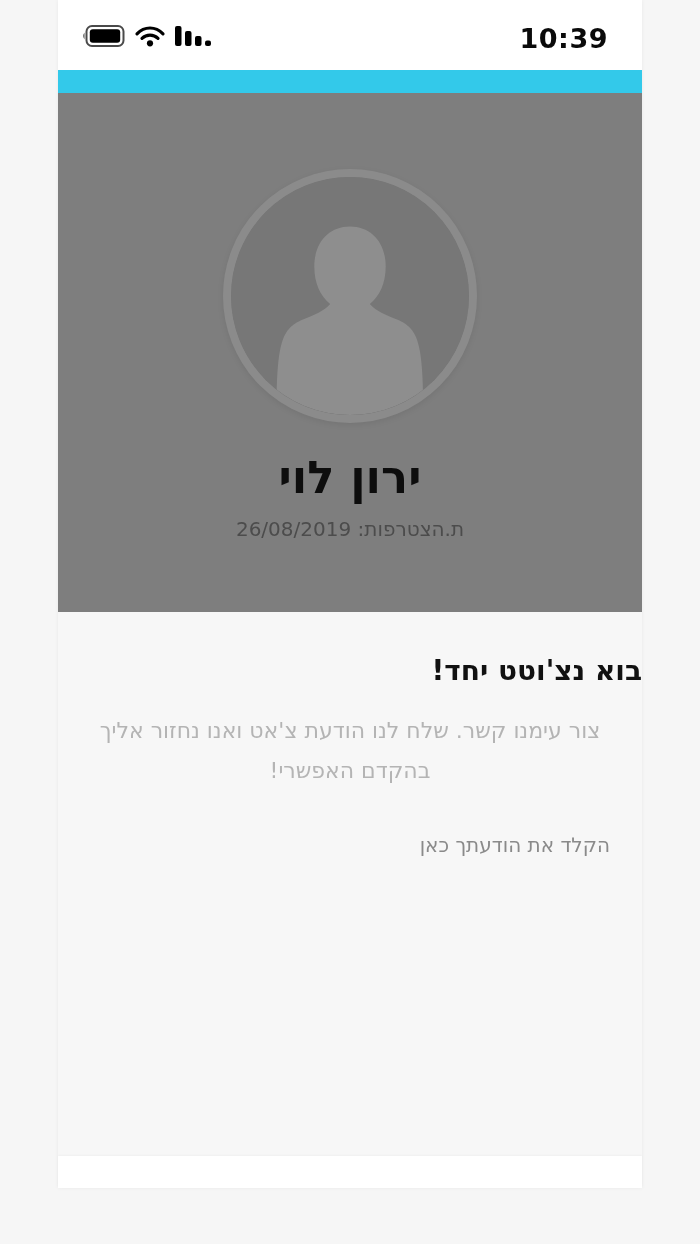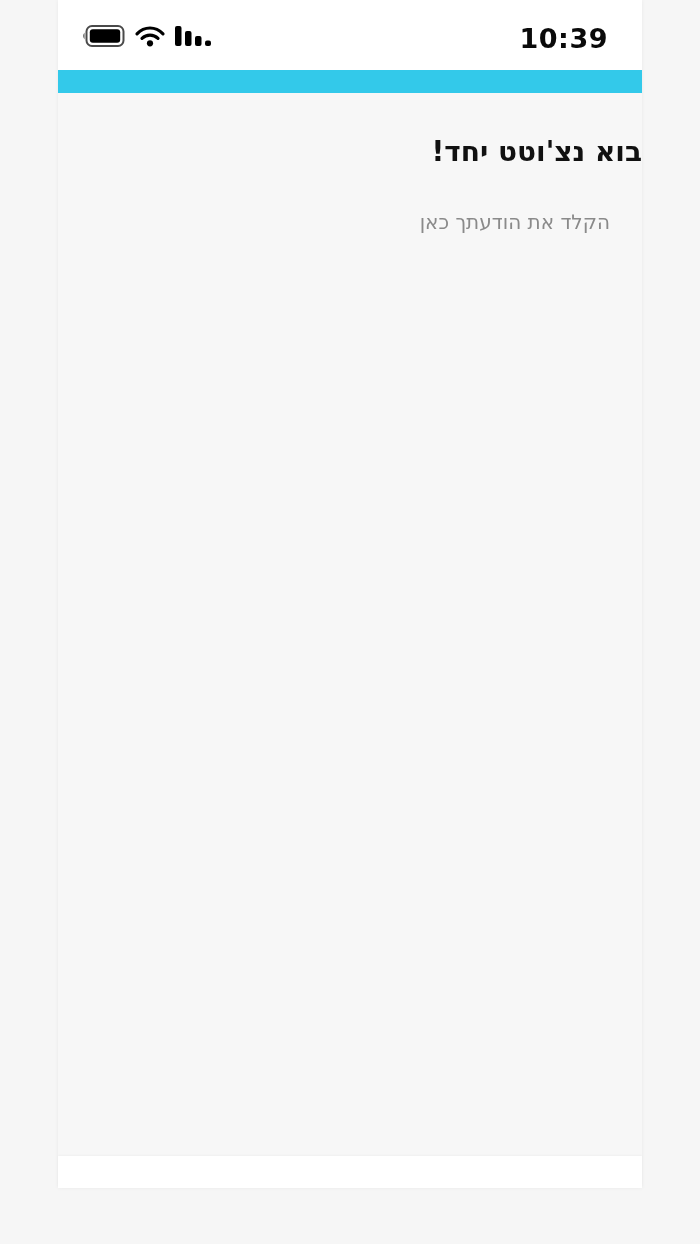--- a/index.html
+++ b/index.html
@@ -154,23 +154,41 @@
           <rect x="21" y="12" width="6.5" height="10" rx="2" fill="#000"></rect>
           <rect x="31" y="16.5" width="6" height="5.5" rx="2" fill="#000"></rect>
         </svg>
       </span>
     </div>
     <div class="status-time">10:39</div>
   </header>
 
   <div class="accent-bar" style="background:#33c9ea;"></div>
 
+  <section class="profile-section">
+    <div class="avatar">
+      <svg viewBox="0 0 120 120">
+        <defs>
+            <clipPath id="avclip">
+              <circle cx="60" cy="60" r="60"></circle>
+            </clipPath>
+          </defs>
+        <g clip-path="url(#avclip)">
+          <rect width="120" height="120" fill="#777777"></rect>
+          <path fill="#8e8e8e" d="M60,25 c-11,0-18,8.5-18,20 0,8.5,3,15,8,19 -3,3.5-8,5.5-14,8 -10,4.5-13,10-13,48 h74 c0-38-3-43.5-13-48 -6-2.5-11-4.5-14-8 5-4,8-10.5,8-19 0-11.5-7-20-18-20 z"></path>
+        </g>
+      </svg>
+    </div>
+    <div class="profile-name" dir="rtl">ירון לוי</div>
+    <div class="profile-join" dir="rtl">ת.הצטרפות: 26/08/2019</div>
+  </section>
 
   <section class="chat-section">
     <h2 class="chat-heading" dir="rtl">בוא נצ'וטט יחד!</h2>
+    <p class="chat-subtext" dir="rtl">צור עימנו קשר. שלח לנו הודעת צ'אט ואנו נחזור אליך בהקדם האפשרי!</p>
 
     <div class="message-input-row">
       <input class="message-input" type="text" dir="rtl" placeholder="הקלד את הודעתך כאן" style="">
     </div>
     <div class="input-divider"></div>
 
   </section>
 
   <footer class="bottom-bar"></footer>
 

